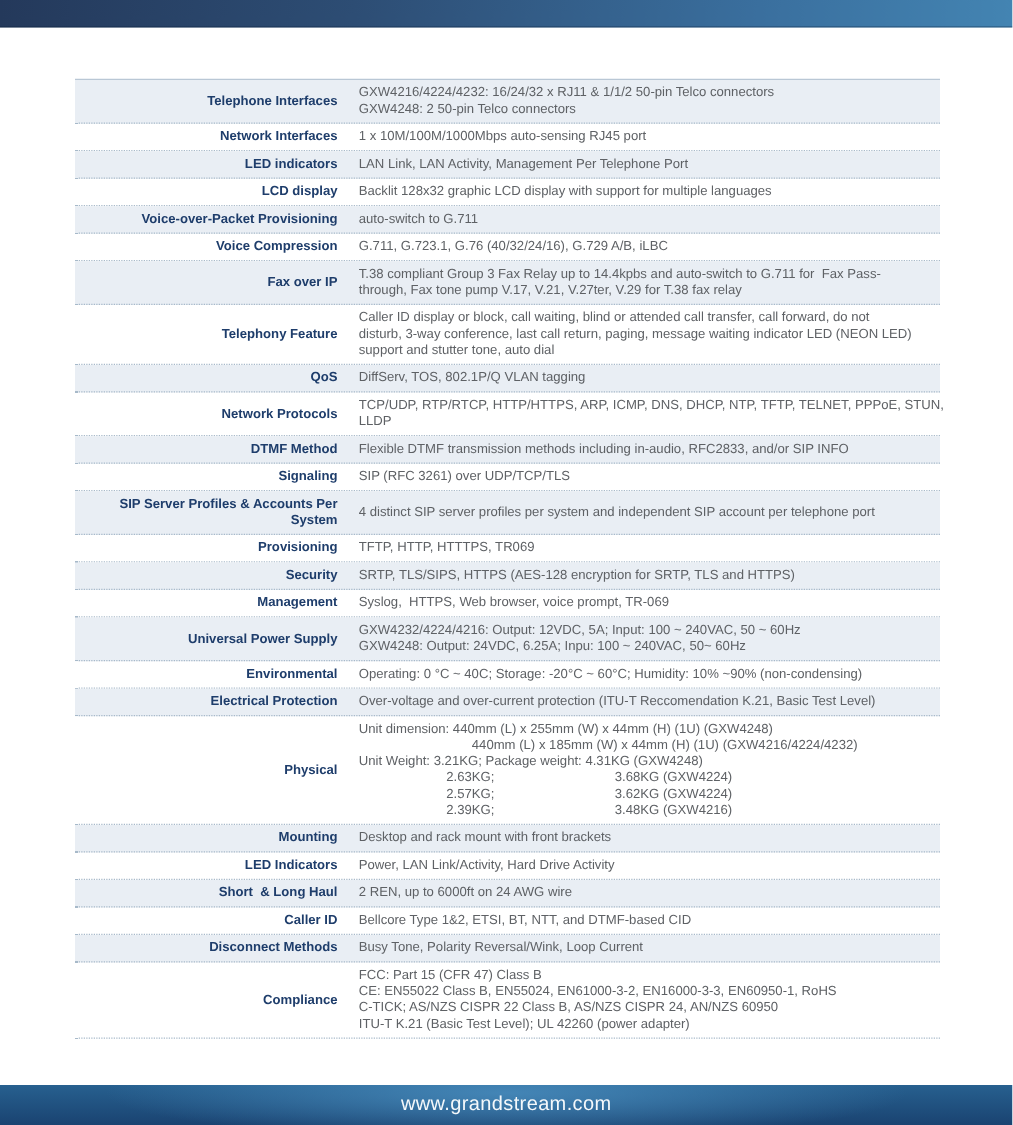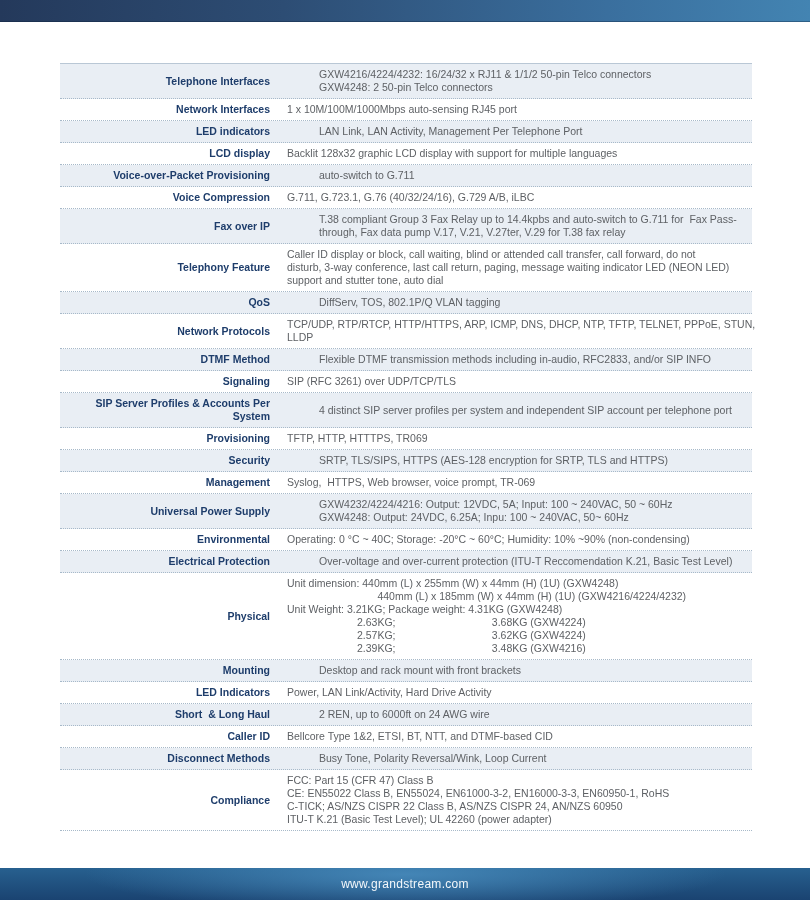--- a/index.html
+++ b/index.html
@@ -14,21 +14,21 @@
 
   .spec-table{
     position:absolute; left:60px; top:63px; width:692px;
     border-top:1px solid #b9c7d5;
   }
   .spec-row{
     display:flex; align-items:center;
     border-bottom:1px dotted var(--divider-color,#a7b9c9);
     padding:4px 0;
   }
-  .spec-row.shaded{ background:var(--shade-bg,#e9eef4);gap:32px; }
+  .spec-row.shaded{ background:var(--shade-bg,#e9eef4); }
   .spec-label{
     flex:0 0 218px; width:218px; padding-right:8px;
     text-align:right; font-weight:bold;
     font-size:10.5px; line-height:13px;
     color:var(--label-color,#1e3d6b);
     white-space:pre-wrap;
   }
   .spec-value{
     flex:1; padding-left:9px;
     font-size:10.5px; line-height:13px;
@@ -37,21 +37,21 @@
   .spec-line{ white-space:pre; }
 
   .footer{
     position:absolute; top:868px; left:0; width:810px; height:32px;
     display:flex; align-items:center; justify-content:center;
     background:
       radial-gradient(ellipse 55% 160% at 50% 20%, rgba(73,141,190,.85), rgba(73,141,190,0) 72%),
       linear-gradient(180deg,#27608f 0%,#1a4371 100%);
   }
   .footer-url{
-    color:#f4f8fb; font-size:12px; letter-spacing:.3px;text-align:center;
+    color:#f4f8fb; font-size:16px; letter-spacing:.3px;text-align:center;
   }
 </style>
 </head>
 <body>
 
 <div class="top-banner"></div>
 
 <div class="spec-table">
     <div class="spec-row shaded">
       <div class="spec-label">Telephone Interfaces</div>
@@ -87,21 +87,21 @@
     <div class="spec-row">
       <div class="spec-label">Voice Compression</div>
       <div class="spec-value">
         <div class="spec-line">G.711, G.723.1, G.76 (40/32/24/16), G.729 A/B, iLBC</div>
       </div>
     </div>
     <div class="spec-row shaded">
       <div class="spec-label">Fax over IP</div>
       <div class="spec-value">
         <div class="spec-line">T.38 compliant Group 3 Fax Relay up to 14.4kpbs and auto-switch to G.711 for  Fax Pass-</div>
-        <div class="spec-line">through, Fax data pump V.17, V.21, V.27ter, V.29 for T.38 fax relay</div>
+        <div class="spec-line">through, Fax tone pump V.17, V.21, V.27ter, V.29 for T.38 fax relay</div>
       </div>
     </div>
     <div class="spec-row">
       <div class="spec-label">Telephony Feature</div>
       <div class="spec-value">
         <div class="spec-line">Caller ID display or block, call waiting, blind or attended call transfer, call forward, do not</div>
         <div class="spec-line">disturb, 3-way conference, last call return, paging, message waiting indicator LED (NEON LED)</div>
         <div class="spec-line">support and stutter tone, auto dial</div>
       </div>
     </div>

